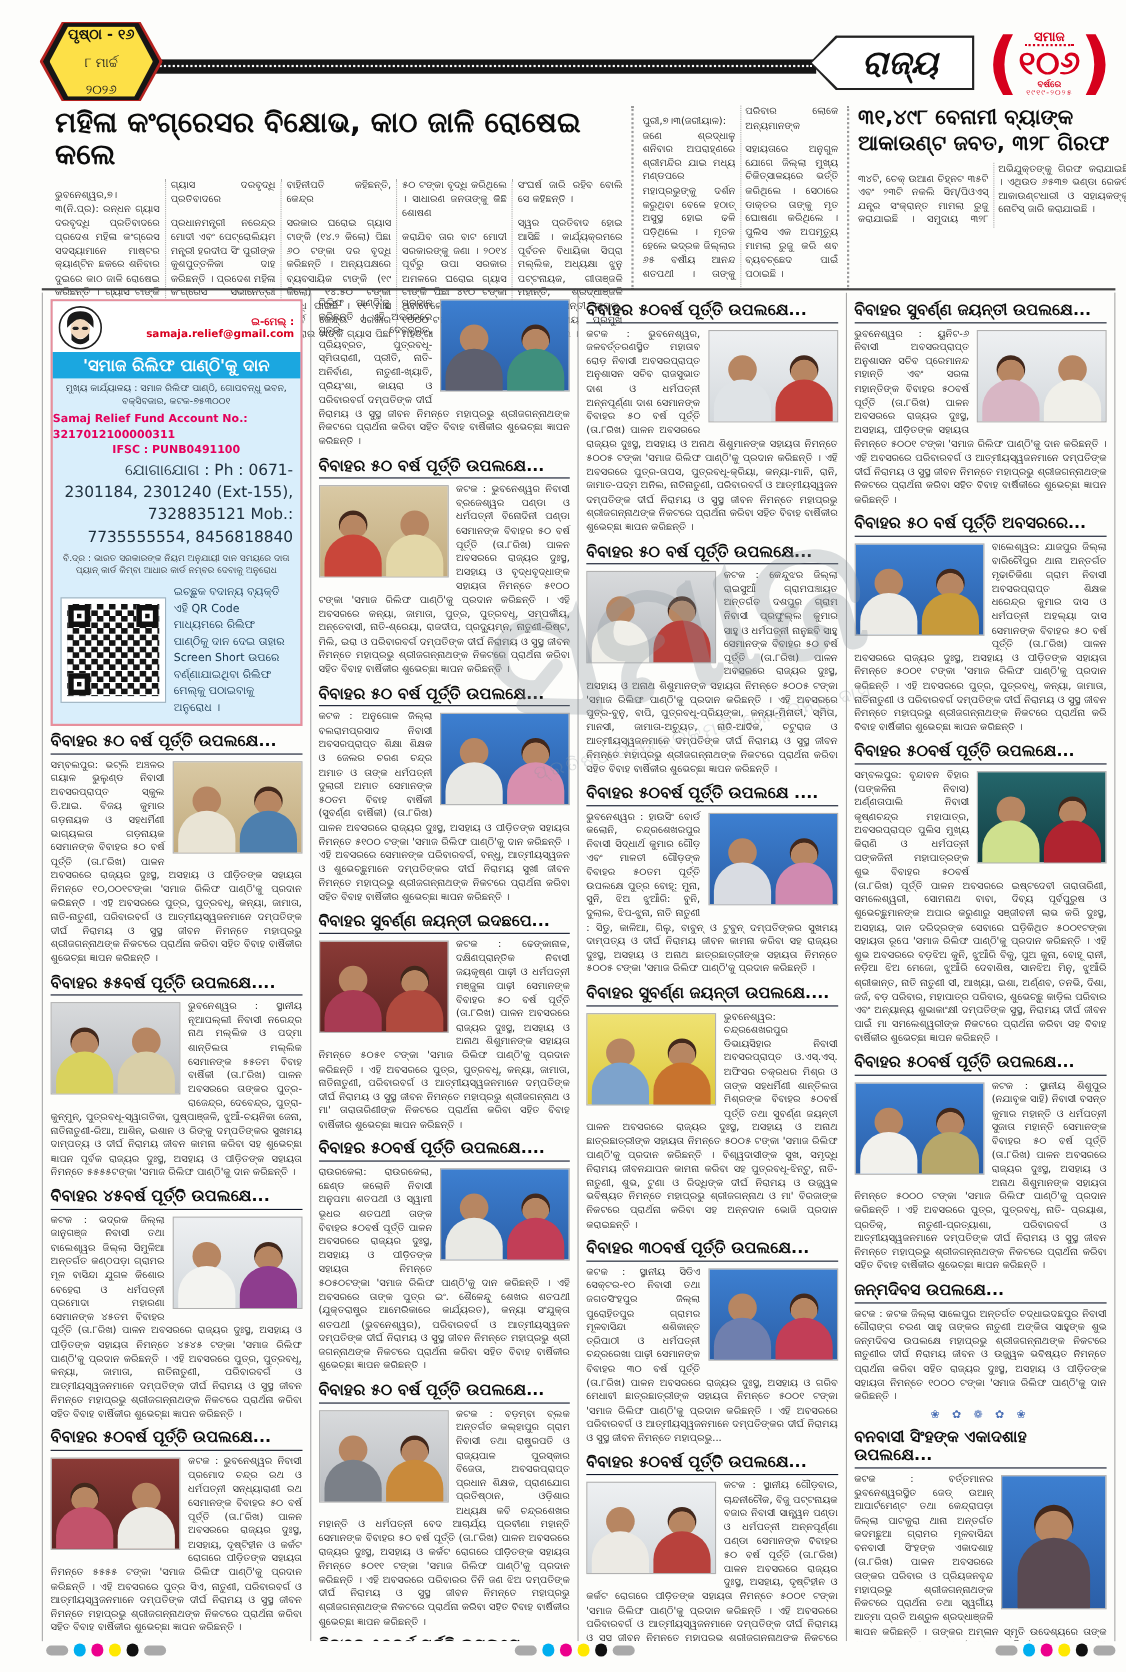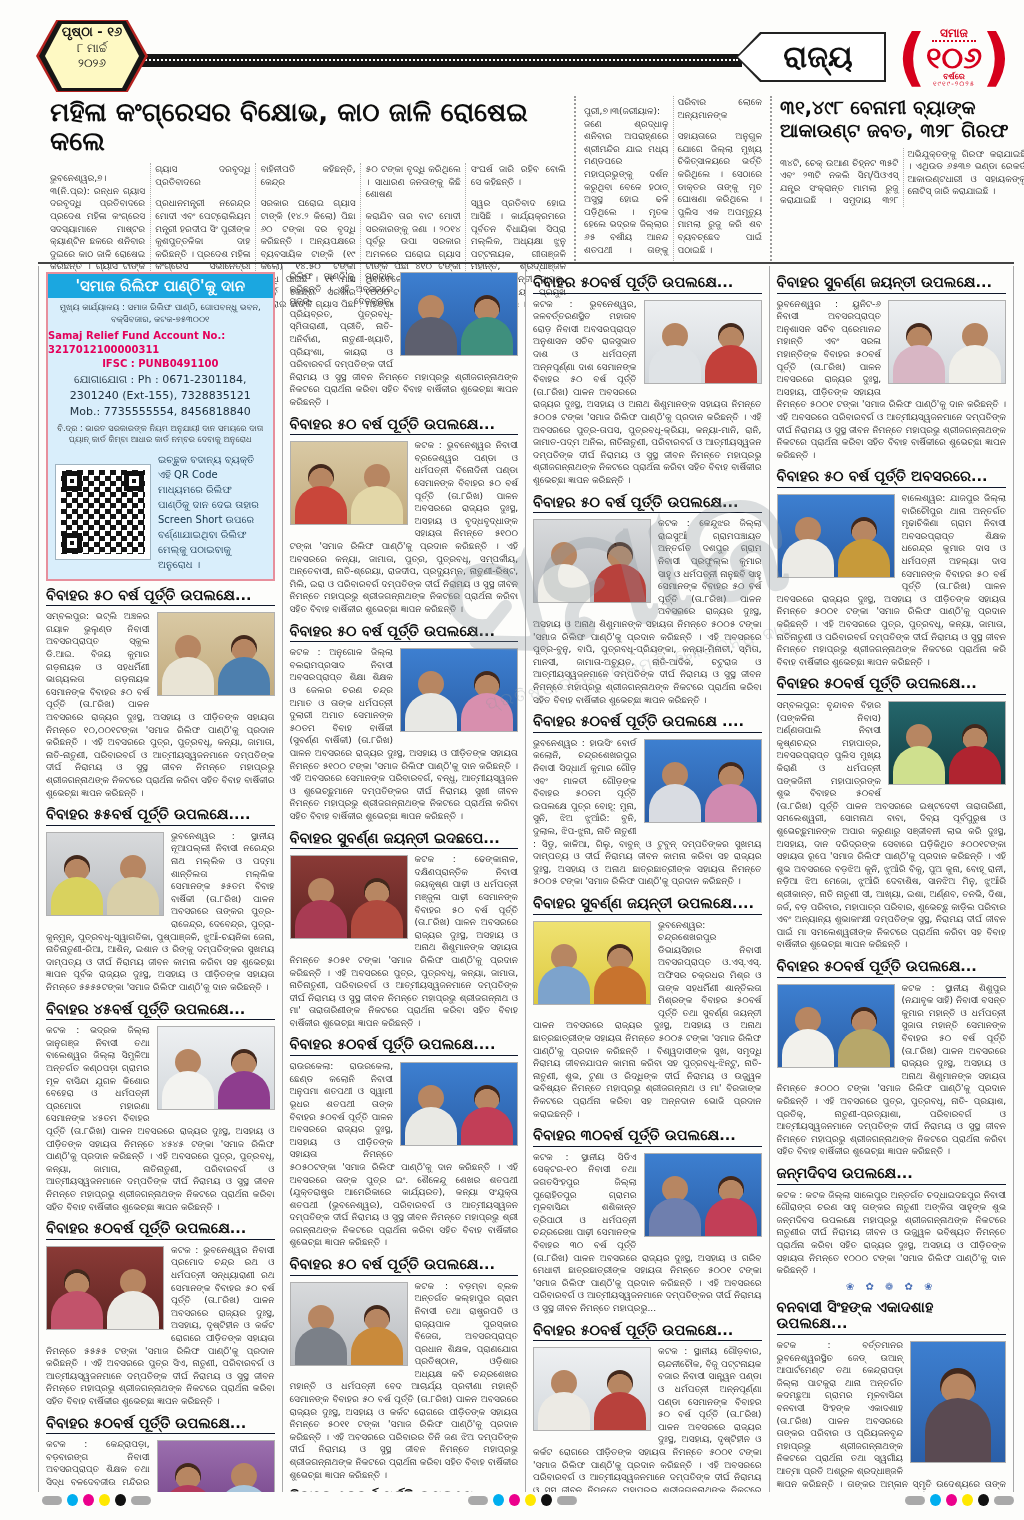--- a/index.html
+++ b/index.html
@@ -8,26 +8,26 @@
         font-family:"DejaVu Sans","Liberation Sans",sans-serif;color:#1c1c1c;}
 
   
   #hdr{position:absolute;left:0;top:18px;width:1024px;height:80px;}
   .bar{position:absolute;left:118px;top:36px;width:624px;height:13px;background:#161616;}
   .bar::after{content:"";position:absolute;left:4px;right:4px;top:5px;border-top:2px dotted #fff;}
   .badge{position:absolute;left:36px;top:2px;width:112px;height:72px;}
   .badge .lay{position:absolute;inset:0;clip-path:polygon(0 50%,18% 0,82% 0,100% 50%,82% 100%,18% 100%);}
   .badge .red{background:#b5221f;}
   .badge .blk{inset:1px 3px;background:#161616;}
-  .badge .face{inset:4px 9px;background:#fef9c3;display:flex;flex-direction:column;align-items:center;justify-content:flex-start;gap:1px;}
+  .badge .face{inset:4px 9px;background:#fde047;display:flex;flex-direction:column;align-items:center;justify-content:space-between;gap:1px;}
   .badge .t1{font-size:13px;font-weight:bold;color:#111;}
   .badge .t2{font-size:12px;color:#222;}
   .badge .t3{font-size:12px;color:#222;}
   .banner{position:absolute;left:736px;top:14px;width:150px;height:50px;}
-  .banner .lay{position:absolute;inset:0;clip-path:polygon(0 50%,16% 0,100% 0,100% 100%,16% 100%);}
+  .banner .lay{position:absolute;inset:0;clip-path:polygon(0 50%,16% 0,100% 0,100% 100%,16% 100%);font-style:italic;}
   .banner .edge{background:#222;}
   .banner .in{inset:2px;background:#fff;display:flex;align-items:center;justify-content:center;}
   .banner .in span{font-size:30px;font-weight:bold;color:#101010;padding-left:14px;}
   .logo{position:absolute;left:893px;top:0;width:122px;height:78px;display:flex;align-items:center;justify-content:center;gap:0;}
   .logo .paren{font-size:62px;color:#d6001c;font-weight:bold;line-height:1;}
   .logo .mid{display:flex;flex-direction:column;align-items:center;line-height:1;}
   .logo .nm{font-size:12px;color:#d6001c;font-weight:bold;}
   .logo .sq{width:44px;border-top:2px dotted #d6001c;margin:1px 0;}
   .logo .num{font-size:30px;font-weight:bold;color:#d6001c;position:relative;}
   .logo .sfx{font-size:8px;color:#d6001c;font-weight:bold;}
@@ -87,21 +87,21 @@
   #relief{border:2px solid #e78f9c;background:#d9eefb;margin:2px 0 6px;padding:0 0 7px;}
   #relief .top{background:#fff;display:flex;align-items:center;gap:5px;padding:4px 5px 2px;}
   #relief .emailline{font-size:9.5px;font-weight:bold;color:#d8001f;text-align:right;flex:1;}
   #relief .titlebar{background:#1ba7e0;color:#fff;font-size:15px;font-weight:bold;text-align:center;
                     padding:3px 4px;position:relative;margin:0 0 4px;}
   #relief .titlebar::after{content:"";position:absolute;right:-2px;top:0;border-style:solid;
                     border-width:14px 0 14px 16px;border-color:transparent transparent transparent #d9eefb;display:none;}
   #relief .addr{font-size:8.5px;color:#25323c;text-align:center;padding:0 8px;line-height:1.4;}
   #relief .acct{font-size:10px;font-weight:bold;color:#e4005a;text-align:left;margin-top:3px;line-height:1.45;}
   #relief .ifsc{font-size:10px;font-weight:bold;color:#e4005a;text-align:center;}
-  #relief .contact{font-size:11px;color:#20313e;text-align:center;margin-top:3px;padding:0 6px;line-height:1.45;}
+  #relief .contact{font-size:14px;color:#20313e;text-align:right;margin-top:3px;padding:0 6px;line-height:1.45;}
   #relief .note{font-size:8.2px;color:#333;text-align:center;margin-top:3px;padding:0 6px;line-height:1.4;}
   #relief .qrrow{display:flex;gap:8px;padding:6px 8px 0;align-items:center;}
   .qr{flex:none;width:94px;height:94px;border:5px solid #fff;outline:1px solid #9fb3c0;position:relative;
       background:repeating-conic-gradient(#151515 0% 25%, #ffffff 0% 50%);background-size:11px 11px;}
   .qr i{position:absolute;width:20px;height:20px;border:5px solid #111;background:#fff;}
   .qr i::after{content:"";position:absolute;inset:3px;background:#111;}
   .qr .tl{top:1px;left:1px;}.qr .tr{top:1px;right:1px;}.qr .bl{bottom:1px;left:1px;}
   #relief .qrtxt{font-size:10px;color:#14344c;line-height:1.5;}
   .reliefface{flex:none;width:40px;height:40px;}
 
@@ -174,20 +174,33 @@
         <p class="small">୩୪ଟି, ଚେକ୍ ଉଆଣ ଚିହ୍ନଟ ୩୫ଟି ଏବଂ ୨୩ଟି ନକଲି ସିମ୍/ପିଓଏସ୍ ଯନ୍ତ୍ର ସଂକ୍ରାନ୍ତ ମାମଲା ରୁଜୁ କରାଯାଇଛି । ସମୁଦାୟ ୩୨୮ ଅଭିଯୁକ୍ତଙ୍କୁ ଗିରଫ କରାଯାଇଛି । ଏଥିଉଡ ୬୫୩୭ ଭଣ୍ଡା ରେକର୍ଡ ଆକାଉଣ୍ଟଧାରୀ ଓ ସହାୟକଙ୍କୁ ନୋଟିସ୍ ଜାରି କରାଯାଇଛି ।</p>
       </div>
     </div>
   </div>
   <div id="headrule"></div>
 
   <div id="bodybox">
 
     <div class="col">
       <div id="relief">
+        <div class="top">
+          <svg class="reliefface" viewBox="0 0 40 40">
+            <circle cx="20" cy="20" r="19" fill="#fff" stroke="#222" stroke-width="1.5"></circle>
+            <path d="M8 16 Q8 5 20 5 Q32 5 32 16 L32 20 Q26 13 20 13 Q14 13 8 20 Z" fill="#1a1a1a"></path>
+            <circle cx="20" cy="21" r="9" fill="#f2d8bd"></circle>
+            <path d="M12 25 Q20 36 28 25 L28 31 Q20 39 12 31 Z" fill="#1a1a1a"></path>
+            <rect x="13" y="19" width="5.5" height="3" rx="1.5" fill="#222"></rect>
+            <rect x="21.5" y="19" width="5.5" height="3" rx="1.5" fill="#222"></rect>
+          </svg>
+          <div class="emailline">
+            <span>ଇ-ମେଲ୍ :</span> <span>samaja.relief@gmail.com</span>
+          </div>
+        </div>
         <div class="titlebar">'ସମାଜ ରିଲିଫ ପାଣ୍ଠି'କୁ ଦାନ</div>
         <div class="addr">ମୁଖ୍ୟ କାର୍ଯ୍ୟାଳୟ : ସମାଜ ରିଲିଫ ପାଣ୍ଠି, ଗୋପବନ୍ଧୁ ଭବନ, ବକ୍ସିବଜାର, କଟକ-୭୫୩୦୦୧</div>
         <div class="acct">Samaj Relief Fund Account No.: 3217012100000311</div>
         <div class="ifsc">IFSC : PUNB0491100</div>
         <div class="contact">ଯୋଗାଯୋଗ : Ph : 0671-2301184, 2301240 (Ext-155), 7328835121  Mob.: 7735555554, 8456818840</div>
         <div class="note">ବି.ଦ୍ର : ଭାରତ ସରକାରଙ୍କ ନିୟମ ଅନୁଯାୟୀ ଦାନ ସମୟରେ ଦାତା ପ୍ୟାନ୍ କାର୍ଡ କିମ୍ବା ଆଧାର କାର୍ଡ ନମ୍ବର ଦେବାକୁ ଅନୁରୋଧ</div>
         <div class="qrrow">
           <div class="qr">
             <i class="tl"></i>
             <i class="tr"></i>

